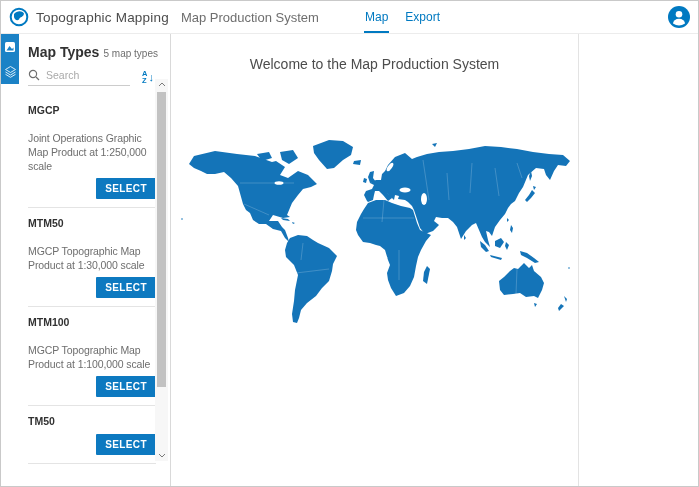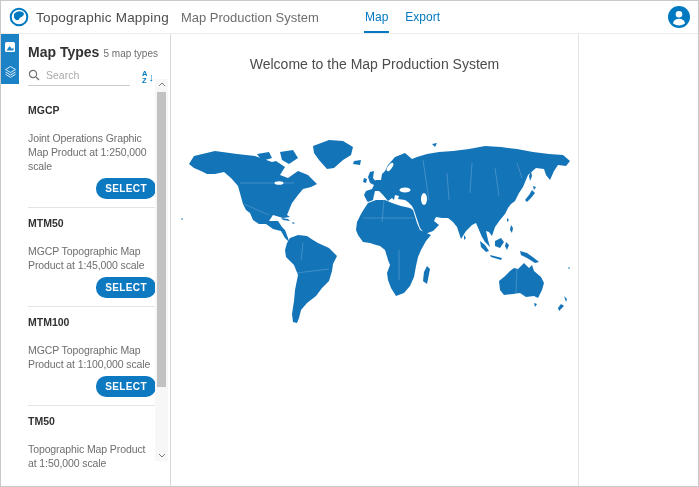--- a/index.html
+++ b/index.html
@@ -46,21 +46,21 @@
   .search-input::placeholder{color:#a9a9a9;}
   .sort-az{display:flex;align-items:center;margin-left:12px;cursor:pointer;}
   .az{display:flex;flex-direction:column;font-size:7.5px;line-height:6.5px;
     font-weight:bold;color:var(--accent);}
   .az-arrow{font-size:11px;color:var(--accent);margin-left:1px;line-height:11px;}
   .list{margin-top:9px;height:377px;overflow:hidden;padding:0 14px 0 9px;}
   .map-type-item{padding:4px 0 8px;border-bottom:1px solid #e4e4e4;}
   .item-name{font-size:10.5px;font-weight:bold;color:#323232;margin:5px 0 7px;}
   .item-desc{font-size:10.5px;line-height:14px;color:#6e6e6e;letter-spacing:-.1px;margin-top:15px;}
   .item-actions{display:flex;justify-content:flex-end;margin-top:5px;padding-right:0;}
-  .select-btn{background:var(--button-blue);color:#fff;border:none;border-radius:10px;
+  .select-btn{background:var(--button-blue);color:#fff;border:none;border-radius:1px;
     font-size:10px;font-weight:bold;letter-spacing:.4px;padding:5px 9px;
     font-family:inherit;cursor:pointer;}
   
   .list-scrollbar{position:absolute;top:45px;right:2px;width:13px;height:382px;
     background:#f7f7f7;}
   .sb-arrow{position:absolute;left:0;width:13px;height:12px;display:flex;
     align-items:center;justify-content:center;cursor:pointer;}
   .sb-arrow.up{top:-1px;}
   .sb-arrow.down{bottom:0;}
   .sb-thumb{position:absolute;top:13px;left:2px;width:9px;height:295px;
@@ -143,37 +143,36 @@
   <div class="map-type-item">
     <div class="item-name">MGCP</div>
     <div class="item-desc">Joint Operations Graphic Map Product at 1:250,000 scale</div>
     <div class="item-actions">
       <button class="select-btn">SELECT</button>
     </div>
   </div>
 
   <div class="map-type-item">
     <div class="item-name">MTM50</div>
-    <div class="item-desc">MGCP Topographic Map Product at 1:45,000 scale</div>
+    <div class="item-desc">MGCP Topographic Map Product at 1:30,000 scale</div>
     <div class="item-actions">
       <button class="select-btn">SELECT</button>
     </div>
   </div>
 
   <div class="map-type-item">
     <div class="item-name">MTM100</div>
     <div class="item-desc">MGCP Topographic Map Product at 1:100,000 scale</div>
     <div class="item-actions">
       <button class="select-btn">SELECT</button>
     </div>
   </div>
 
   <div class="map-type-item">
     <div class="item-name">TM50</div>
-    <div class="item-desc">Topographic Map Product at 1:50,000 scale</div>
     <div class="item-actions">
       <button class="select-btn">SELECT</button>
     </div>
   </div>
 
 </div>
 
       <div class="list-scrollbar">
         <div class="sb-arrow up">
           <svg width="8" height="5" viewBox="0 0 8 5">

